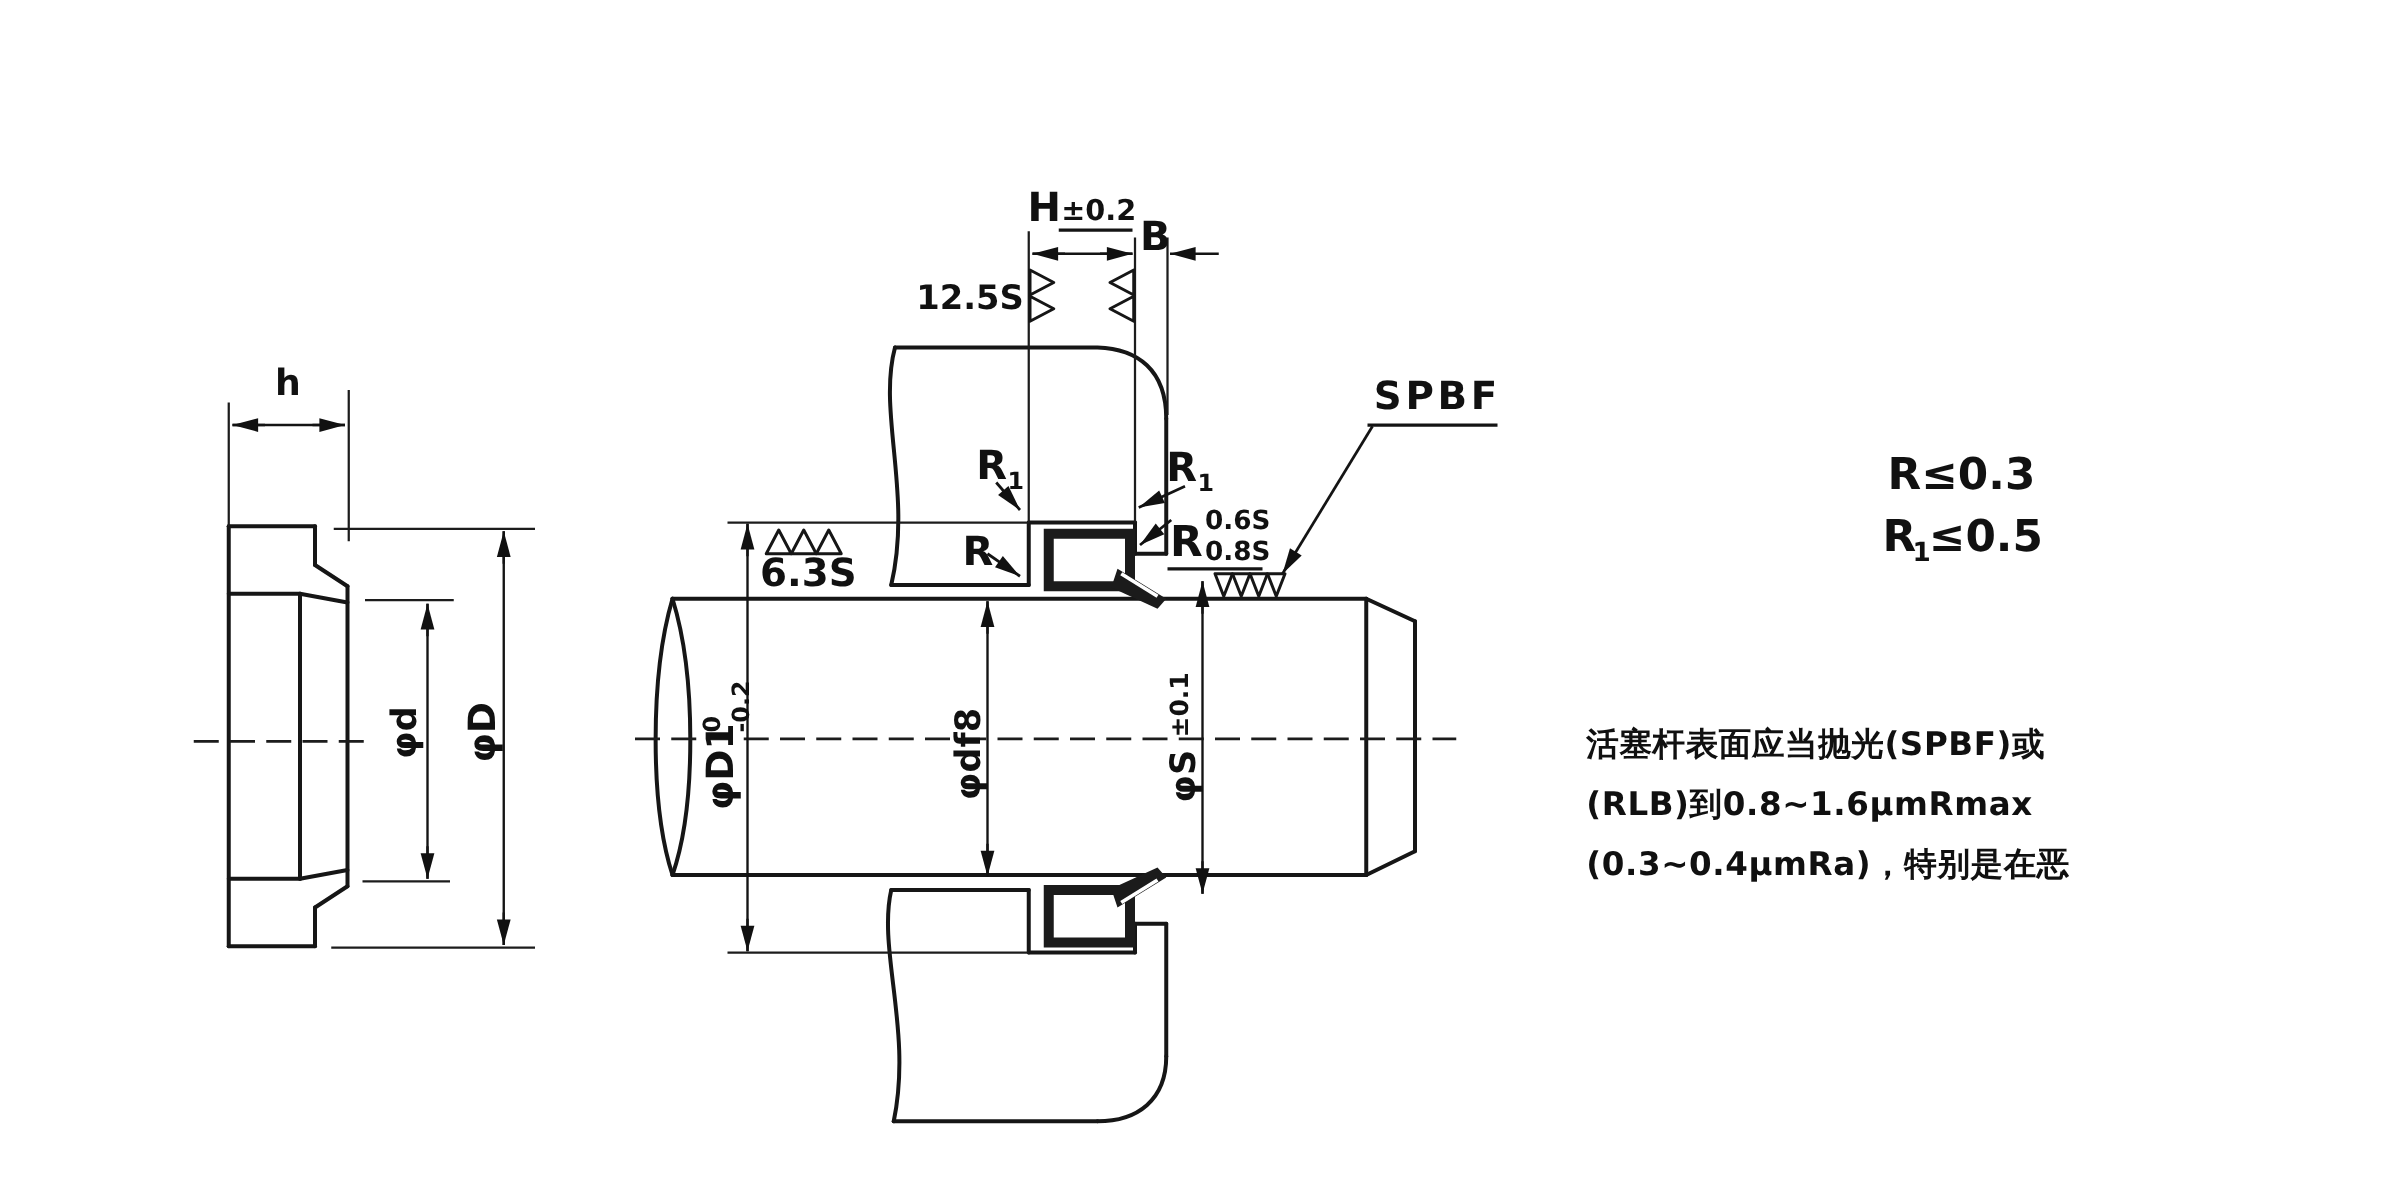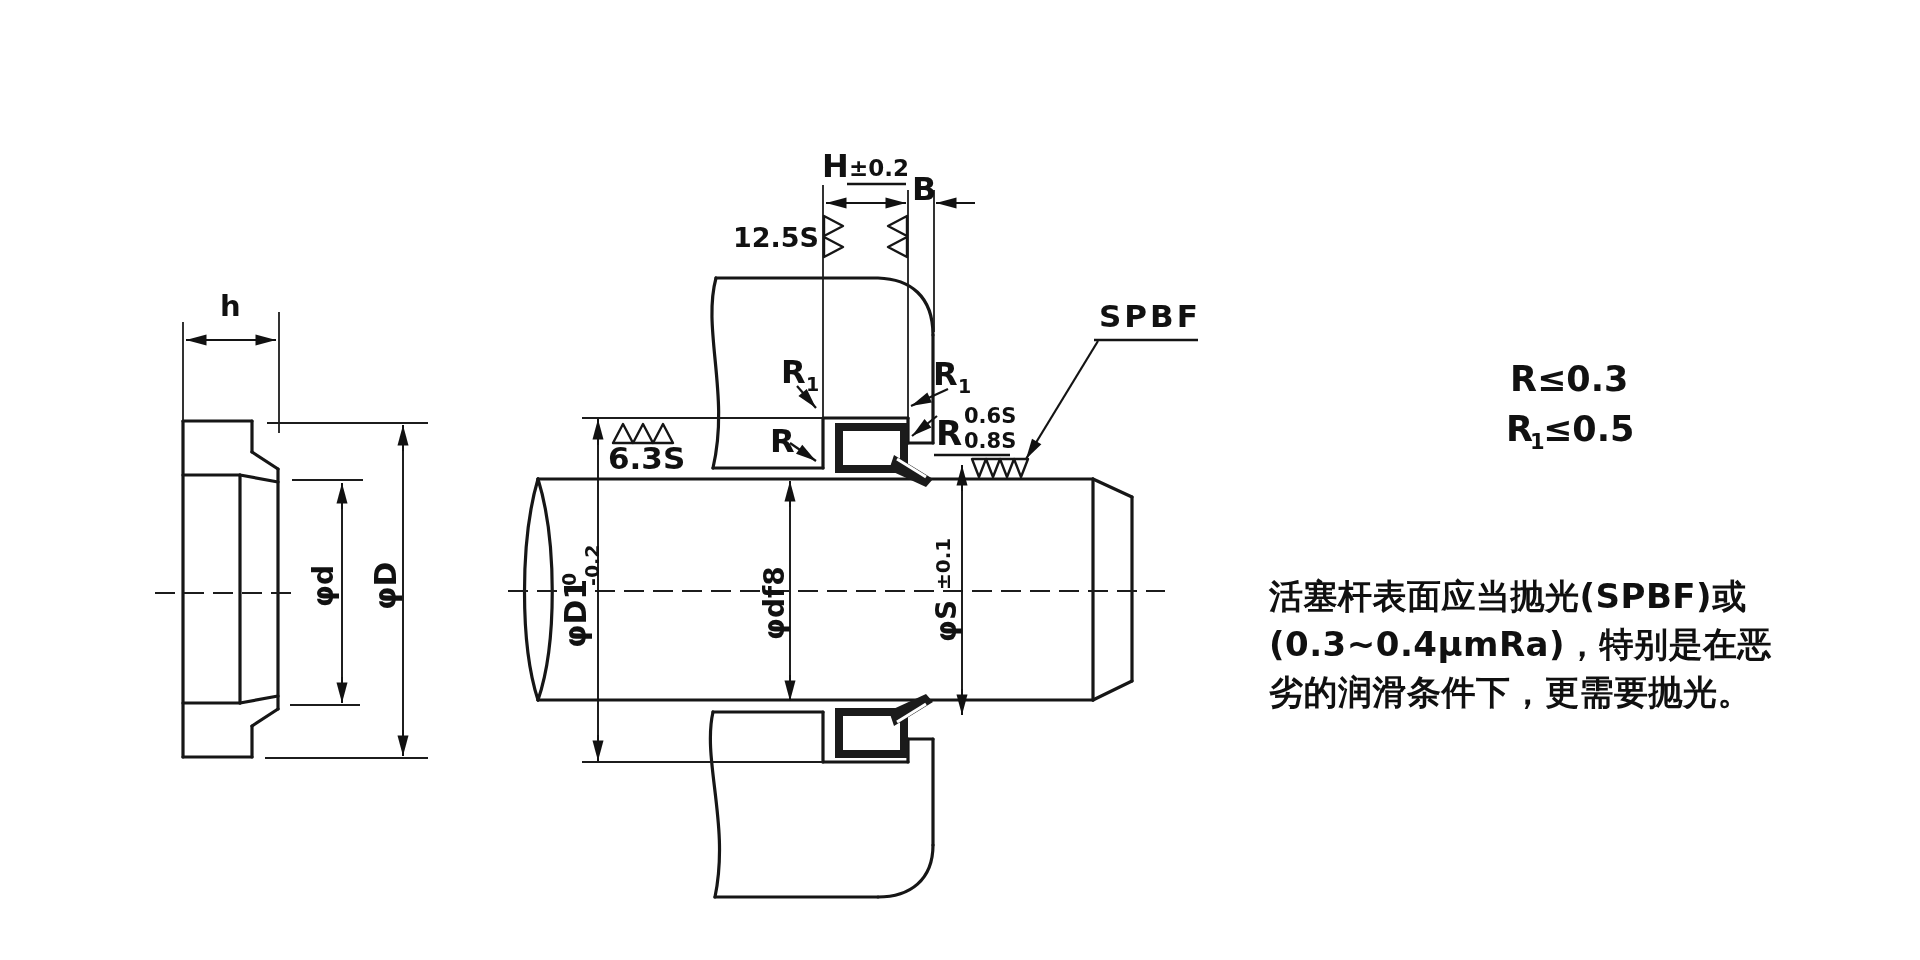--- a/index.html
+++ b/index.html
@@ -10,21 +10,21 @@
   .thin{stroke:#1c1c1c;stroke-width:1.8;fill:none;}
   .cline{stroke:#1c1c1c;stroke-width:2.2;stroke-dasharray:20 9;fill:none;}
   .leader{stroke:#141414;stroke-width:2.2;fill:none;}
   .dim{stroke:#141414;stroke-width:1.9;fill:none;}
   .rough{stroke:#161616;stroke-width:2.4;fill:#ffffff;stroke-linejoin:round;}
   .ul{stroke:#141414;stroke-width:2.6;}
   text{fill:#111;font-family:"DejaVu Sans",sans-serif;font-weight:bold;}
   .sealdark{fill:#1b1b1b;stroke:none;}
   .sealwhite{fill:#ffffff;stroke:none;}
   #notes{position:absolute;left:1269px;top:572px;width:560px;color:#101010;
-         font-size:34px;font-weight:bold;line-height:48px;letter-spacing:0.5px;}
+         font-size:26px;font-weight:bold;line-height:48px;letter-spacing:0.5px;}
 </style>
 </head>
 <body>
 
 <div id="canvas">
 
 <svg width="1920" height="960" viewBox="0 0 1920 960">
   <defs>
     <marker id="ah" markerUnits="userSpaceOnUse" markerWidth="23" markerHeight="13" refX="21" refY="6" orient="auto">
       <path d="M0.5,0.5 L21,6 L0.5,11.5 Z" fill="#111"></path>
@@ -219,17 +219,17 @@
 
     <text x="1510" y="391" font-size="35">R≤0.3</text>
     <text x="1506" y="441" font-size="35">R</text>
     <text x="1530" y="449" font-size="21">1</text>
     <text x="1543" y="441" font-size="35">≤0.5</text>
   </g>
 </svg>
 
 <div id="notes">
   <div>活塞杆表面应当抛光(SPBF)或</div>
+  <div>(RLB)到0.8~1.6μmRmax</div>
   <div>(0.3~0.4μmRa)，特别是在恶</div>
-  <div>劣的润滑条件下，更需要抛光。</div>
 </div>
 
 </div>
 
 </body></html>

